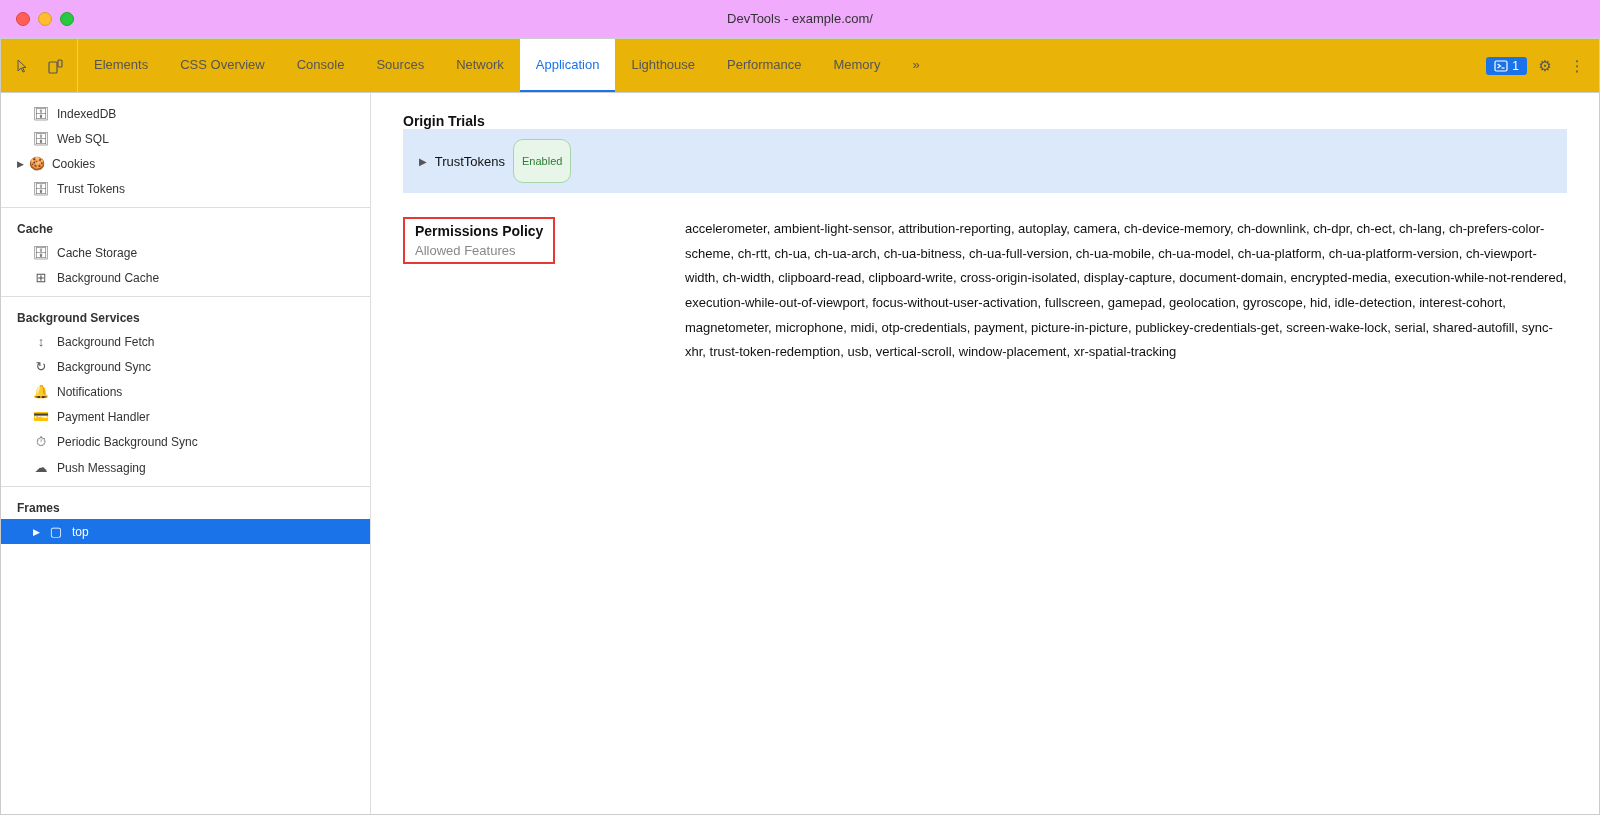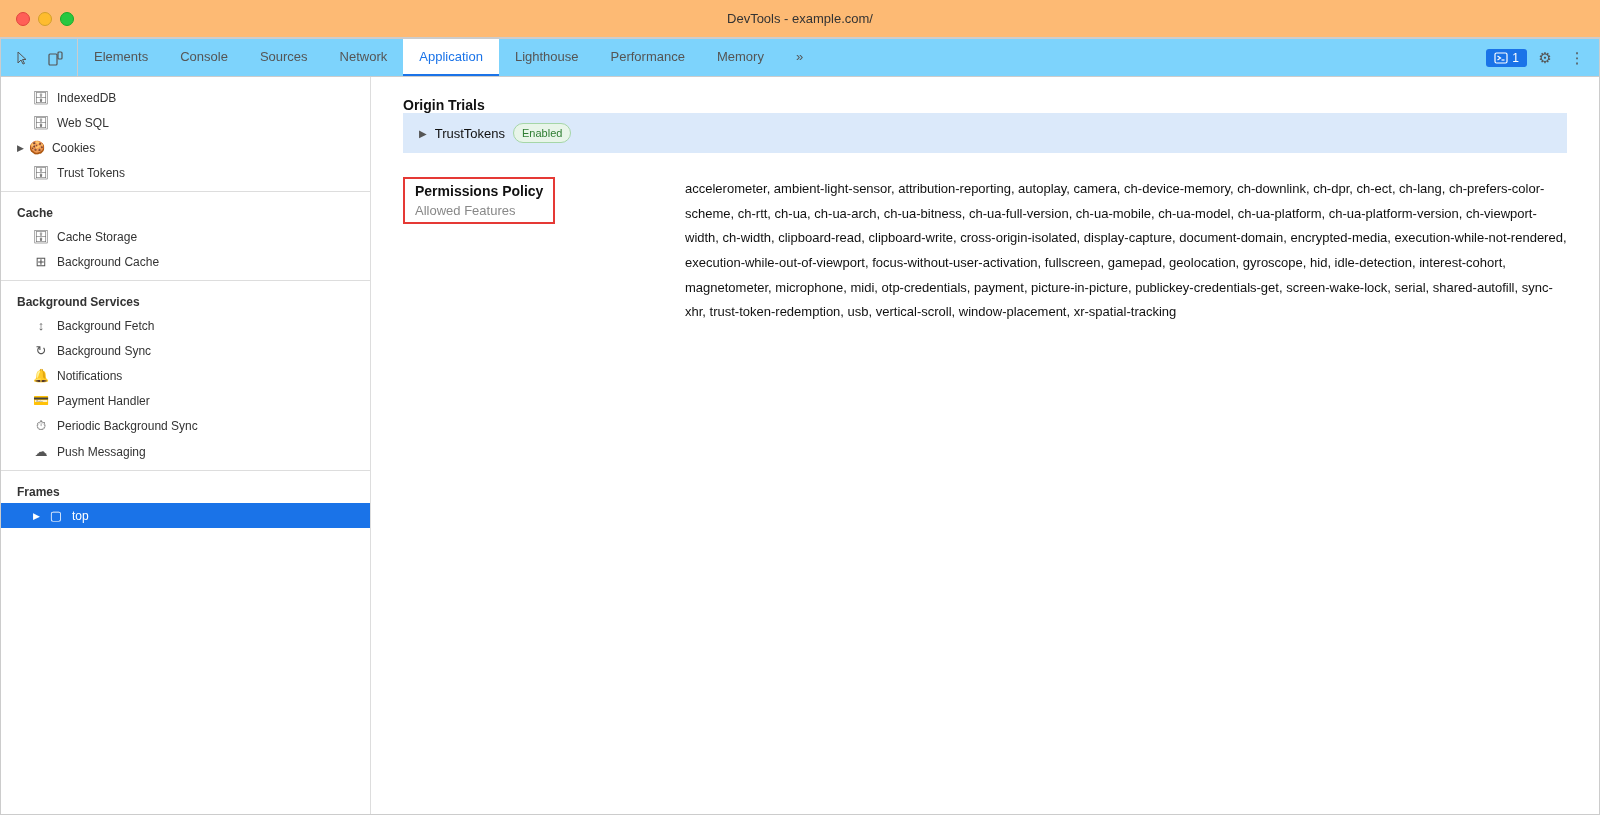--- a/index.html
+++ b/index.html
@@ -8,21 +8,21 @@
       background: #f0f0f0;
       display: flex;
       flex-direction: column;
       width: 1600px;
       height: 815px;
       overflow: hidden;
     }
 
     
     .title-bar {
-      background: #fdba74;
+      background: #f0abfc;
       height: 38px;
       display: flex;
       align-items: center;
       justify-content: center;
       position: relative;
       border-bottom: 1px solid #ccc;
       flex-shrink: 0;
     }
     .traffic-lights {
       position: absolute;
@@ -52,23 +52,23 @@
       flex: 1;
       background: #fff;
       border: 1px solid #ccc;
       overflow: hidden;
     }
 
     
     .tab-bar {
       display: flex;
       align-items: stretch;
-      background: #7dd3fc;
+      background: #eab308;
       border-bottom: 1px solid #ccc;
-      height: 38px;
+      height: 54px;
       flex-shrink: 0;
     }
     .tab-bar-tools {
       display: flex;
       align-items: center;
       padding: 0 8px;
       gap: 4px;
       border-right: 1px solid #ccc;
     }
     .tool-icon {
@@ -221,21 +221,21 @@
     .trust-tokens-label {
       font-size: 13px;
       color: #111;
     }
     .enabled-badge {
       background: #e8f5e9;
       color: #2e7d32;
       border: 1px solid #a5d6a7;
       border-radius: 10px;
       font-size: 11px;
-      padding: 3px 8px;
+      padding: 15px 8px;
     }
 
     
     .permissions-section {
       display: flex;
       gap: 14px;
     }
     .permissions-label-col {
       min-width: 260px;
     }
@@ -287,20 +287,21 @@
       </div>
       <div class="tool-icon">
         <svg width="16" height="16" viewBox="0 0 16 16" fill="none">
           <rect x="2" y="4" width="8" height="11" rx="1" stroke="#555" stroke-width="1.2" fill="none"></rect>
           <rect x="11" y="2" width="4" height="7" rx="1" stroke="#555" stroke-width="1.2" fill="none"></rect>
         </svg>
       </div>
     </div>
     <div class="tabs">
       <div class="tab">Elements</div>
+      <div class="tab">CSS Overview</div>
       <div class="tab">Console</div>
       <div class="tab">Sources</div>
       <div class="tab">Network</div>
       <div class="tab active">Application</div>
       <div class="tab">Lighthouse</div>
       <div class="tab">Performance</div>
       <div class="tab">Memory</div>
       <div class="tab">»</div>
     </div>
     <div class="tab-bar-right">

